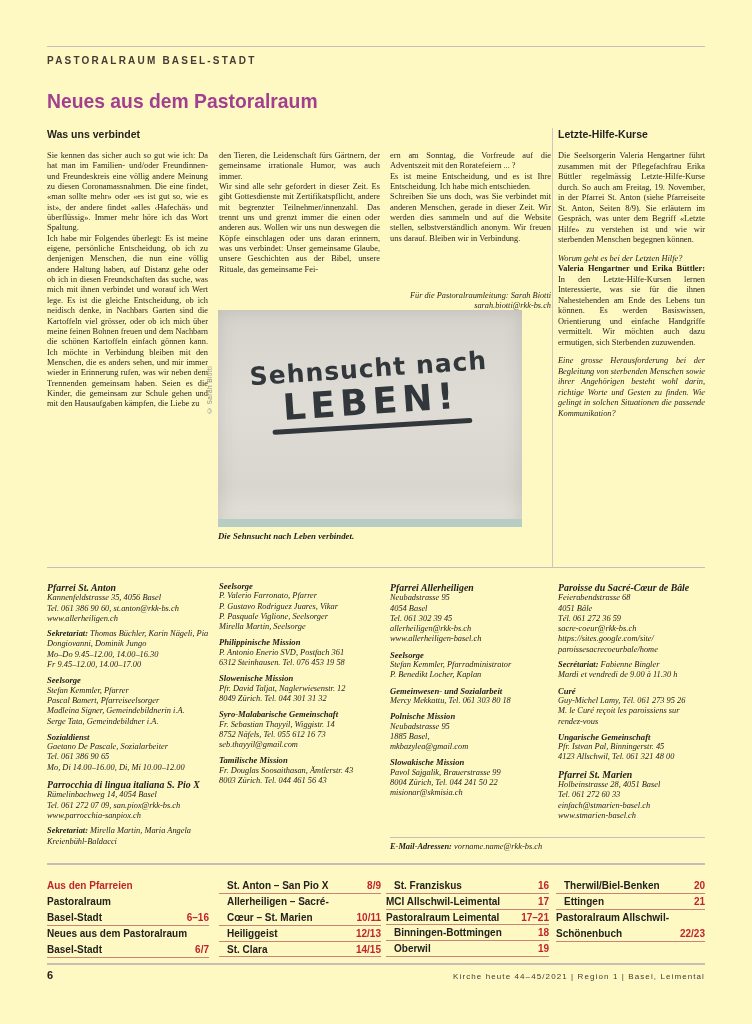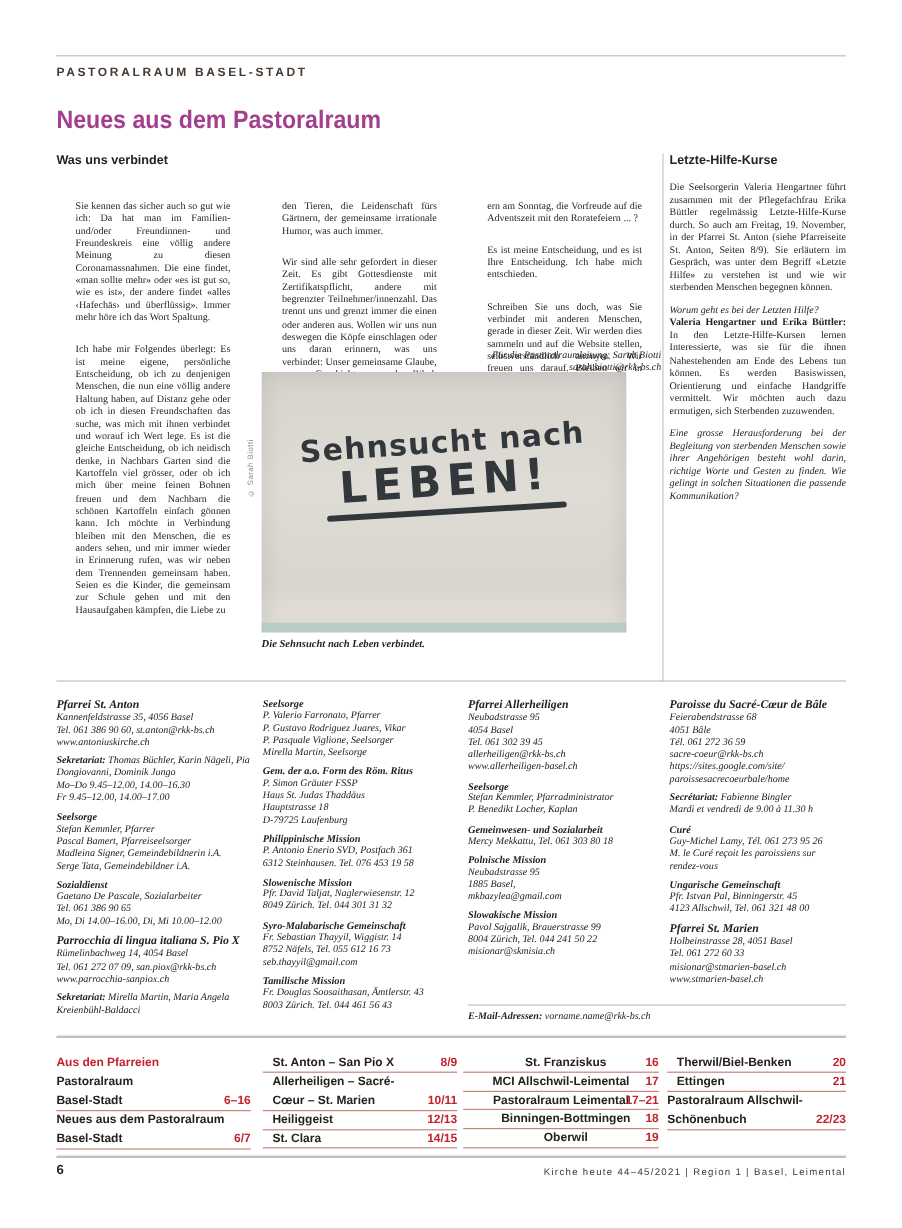--- a/index.html
+++ b/index.html
@@ -1,29 +1,29 @@
 <!DOCTYPE html>
 <html lang="de"><head>
 <meta charset="utf-8">
 <style>
   html,body{margin:0;padding:0;background:#9a9a9a;}
-  .page{position:relative;width:752px;height:1024px;margin:0 auto;background:#ffffff;
+  .page{position:relative;width:752px;height:1024px;margin:0 auto;background:#fef9c3;
         font-family:"Liberation Serif",serif;color:#211e1c;overflow:hidden;}
   .rule{position:absolute;background:#c7beb8;height:1px;}
   
   .kicker{position:absolute;left:47px;top:55px;font-family:"Liberation Sans",sans-serif;
           font-weight:bold;font-size:10px;letter-spacing:2.2px;color:#463a33;}
   .title{position:absolute;left:47px;top:89px;font-family:"Liberation Sans",sans-serif;
          font-weight:bold;font-size:21px;color:#a23f8e;transform:scaleX(.92);transform-origin:left top;white-space:nowrap;}
   .h2{position:absolute;font-family:"Liberation Sans",sans-serif;font-weight:bold;
       font-size:10.5px;color:#262220;white-space:nowrap;}
   
   .col{position:absolute;top:151px;width:161px;font-size:8.4px;line-height:10.35px;
        text-align:justify;hyphens:auto;}
-  .col p{margin:16px;}
+  .col p{margin:0;}
   .rcol{position:absolute;left:558px;top:151px;width:147px;font-size:8.4px;line-height:10.5px;
         text-align:justify;hyphens:auto;}
   .rcol p{margin:0;}
   .rcol .gap{margin-top:8px;}
   .q{font-style:italic;}
   .sig{position:absolute;left:390px;top:291px;width:161px;font-style:italic;font-size:8.3px;
        line-height:10.3px;text-align:right;}
   
   .photo{position:absolute;left:218px;top:310px;width:304px;height:217px;
          background:linear-gradient(180deg,#d7d4ce 0%,#dfdcd6 45%,#d9d6cf 82%,#e3e0d9 96%);
@@ -109,21 +109,21 @@
     <p><b>Valeria Hengartner und Erika Büttler:</b><span> In den Letzte-Hilfe-Kursen lernen Interessierte, was sie für die ihnen Nahestehenden am Ende des Lebens tun können. Es werden Basiswissen, Orientierung und einfache Handgriffe vermittelt. Wir möchten auch dazu ermutigen, sich Sterbenden zuzuwenden.</span></p>
     <p class="q gap">Eine grosse Herausforderung bei der Begleitung von sterbenden Menschen sowie ihrer Angehörigen besteht wohl darin, richtige Worte und Gesten zu finden. Wie gelingt in solchen Situationen die passende Kommunikation?</p>
   </div>
 
   <div class="rule" style="left:47px;top:567px;width:658px;"></div>
   <div class="ccol" style="left:47px;width:162px;">
       <div class="cblock">
         <div class="ctitle cmain">Pfarrei St. Anton</div>
         <div class="cline">Kannenfeldstrasse 35, 4056 Basel</div>
         <div class="cline">Tel. 061 386 90 60, st.anton@rkk-bs.ch</div>
-        <div class="cline">www.antoniuskirche.ch</div>
+        <div class="cline">www.allerheiligen.ch</div>
       </div>
       <div class="cblock">
         <div class="cline"><b>Sekretariat:</b> Thomas Büchler, Karin Nägeli, Pia Dongiovanni, Dominik Jungo</div>
         <div class="cline">Mo–Do 9.45–12.00, 14.00–16.30</div>
         <div class="cline">Fr 9.45–12.00, 14.00–17.00</div>
       </div>
       <div class="cblock">
         <div class="ctitle">Seelsorge</div>
         <div class="cline">Stefan Kemmler, Pfarrer</div>
         <div class="cline">Pascal Bamert, Pfarreiseelsorger</div>
@@ -146,27 +146,20 @@
         <div class="cline"><b>Sekretariat:</b> Mirella Martin, Maria Angela Kreienbühl-Baldacci</div>
       </div>
     </div>
   <div class="ccol" style="left:219px;width:162px;">
       <div class="cblock">
         <div class="ctitle">Seelsorge</div>
         <div class="cline">P. Valerio Farronato, Pfarrer</div>
         <div class="cline">P. Gustavo Rodriguez Juares, Vikar</div>
         <div class="cline">P. Pasquale Viglione, Seelsorger</div>
         <div class="cline">Mirella Martin, Seelsorge</div>
-      </div>
-      <div class="cblock">
-        <div class="ctitle">Gem. der a.o. Form des Röm. Ritus</div>
-        <div class="cline">P. Simon Gräuter FSSP</div>
-        <div class="cline">Haus St. Judas Thaddäus</div>
-        <div class="cline">Hauptstrasse 18</div>
-        <div class="cline">D-79725 Laufenburg</div>
       </div>
       <div class="cblock">
         <div class="ctitle">Philippinische Mission</div>
         <div class="cline">P. Antonio Enerio SVD, Postfach 361</div>
         <div class="cline">6312 Steinhausen. Tel. 076 453 19 58</div>
       </div>
       <div class="cblock">
         <div class="ctitle">Slowenische Mission</div>
         <div class="cline">Pfr. David Taljat, Naglerwiesenstr. 12</div>
         <div class="cline">8049 Zürich. Tel. 044 301 31 32</div>
@@ -235,21 +228,21 @@
       </div>
       <div class="cblock">
         <div class="ctitle">Ungarische Gemeinschaft</div>
         <div class="cline">Pfr. Istvan Pal, Binningerstr. 45</div>
         <div class="cline">4123 Allschwil, Tel. 061 321 48 00</div>
       </div>
       <div class="cblock">
         <div class="ctitle cmain">Pfarrei St. Marien</div>
         <div class="cline">Holbeinstrasse 28, 4051 Basel</div>
         <div class="cline">Tel. 061 272 60 33</div>
-        <div class="cline">misionar@stmarien-basel.ch</div>
+        <div class="cline">einfach@stmarien-basel.ch</div>
         <div class="cline">www.stmarien-basel.ch</div>
       </div>
     </div>
 
   <div class="rule" style="left:390px;top:837px;width:315px;"></div>
   <div class="email"><b>E-Mail-Adressen:</b><span> vorname.name@rkk-bs.ch</span></div>
   <div class="rule" style="left:47px;top:863px;width:658px;height:1.5px;"></div>
 
   <div class="icol" style="left:47px;width:162px;">
     <div class="ihead">Aus den Pfarreien</div>
@@ -262,21 +255,21 @@
   </div>
   <div class="icol" style="left:219px;width:162px;">
       <div>
         <div class="irow ind iul"><span>St. Anton – San Pio X</span><span class="ipg">8/9</span></div>
         <div class="irow ind"><span>Allerheiligen – Sacré-</span></div>
         <div class="irow ind iul"><span>Cœur – St. Marien</span><span class="ipg">10/11</span></div>
         <div class="irow ind iul"><span>Heiliggeist</span><span class="ipg">12/13</span></div>
         <div class="irow ind iul"><span>St. Clara</span><span class="ipg">14/15</span></div>
       </div>
     </div>
-  <div class="icol" style="left:386px;width:163px;text-align:center;">
+  <div class="icol" style="left:386px;width:163px;">
       <div>
         <div class="irow ind iul"><span>St. Franziskus</span><span class="ipg">16</span></div>
         <div class="irow iul"><span>MCI Allschwil-Leimental</span><span class="ipg">17</span></div>
         <div class="irow iul"><span>Pastoralraum Leimental</span><span class="ipg">17–21</span></div>
         <div class="irow ind iul"><span>Binningen-Bottmingen</span><span class="ipg">18</span></div>
         <div class="irow ind iul"><span>Oberwil</span><span class="ipg">19</span></div>
       </div>
     </div>
   <div class="icol" style="left:556px;width:149px;">
       <div>

